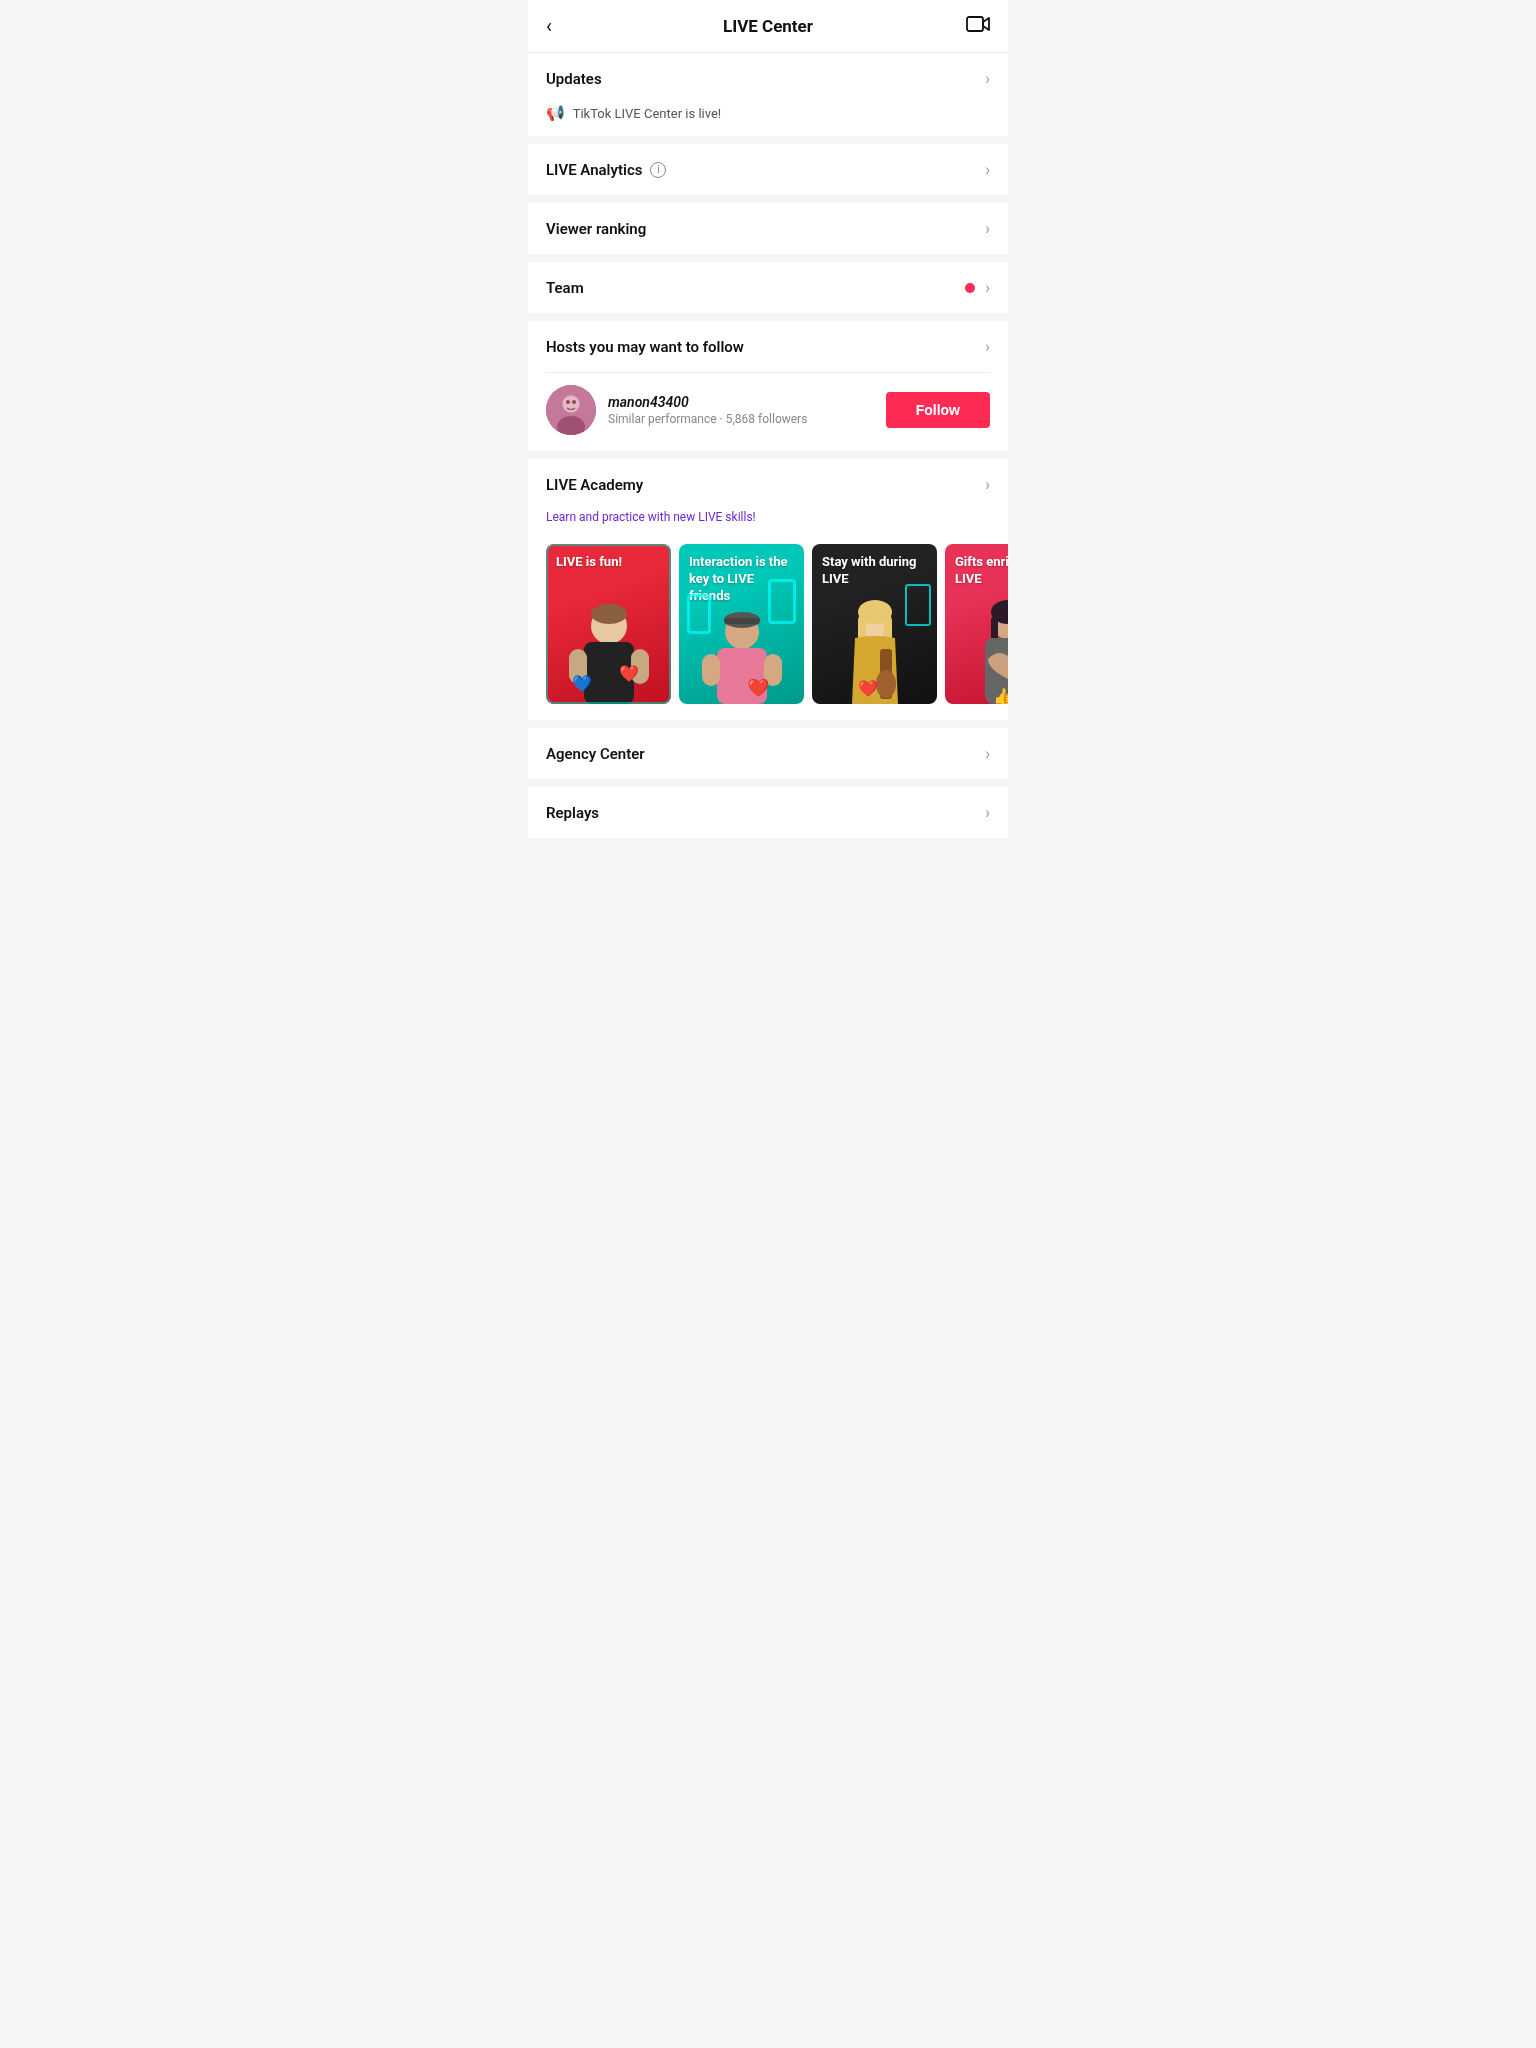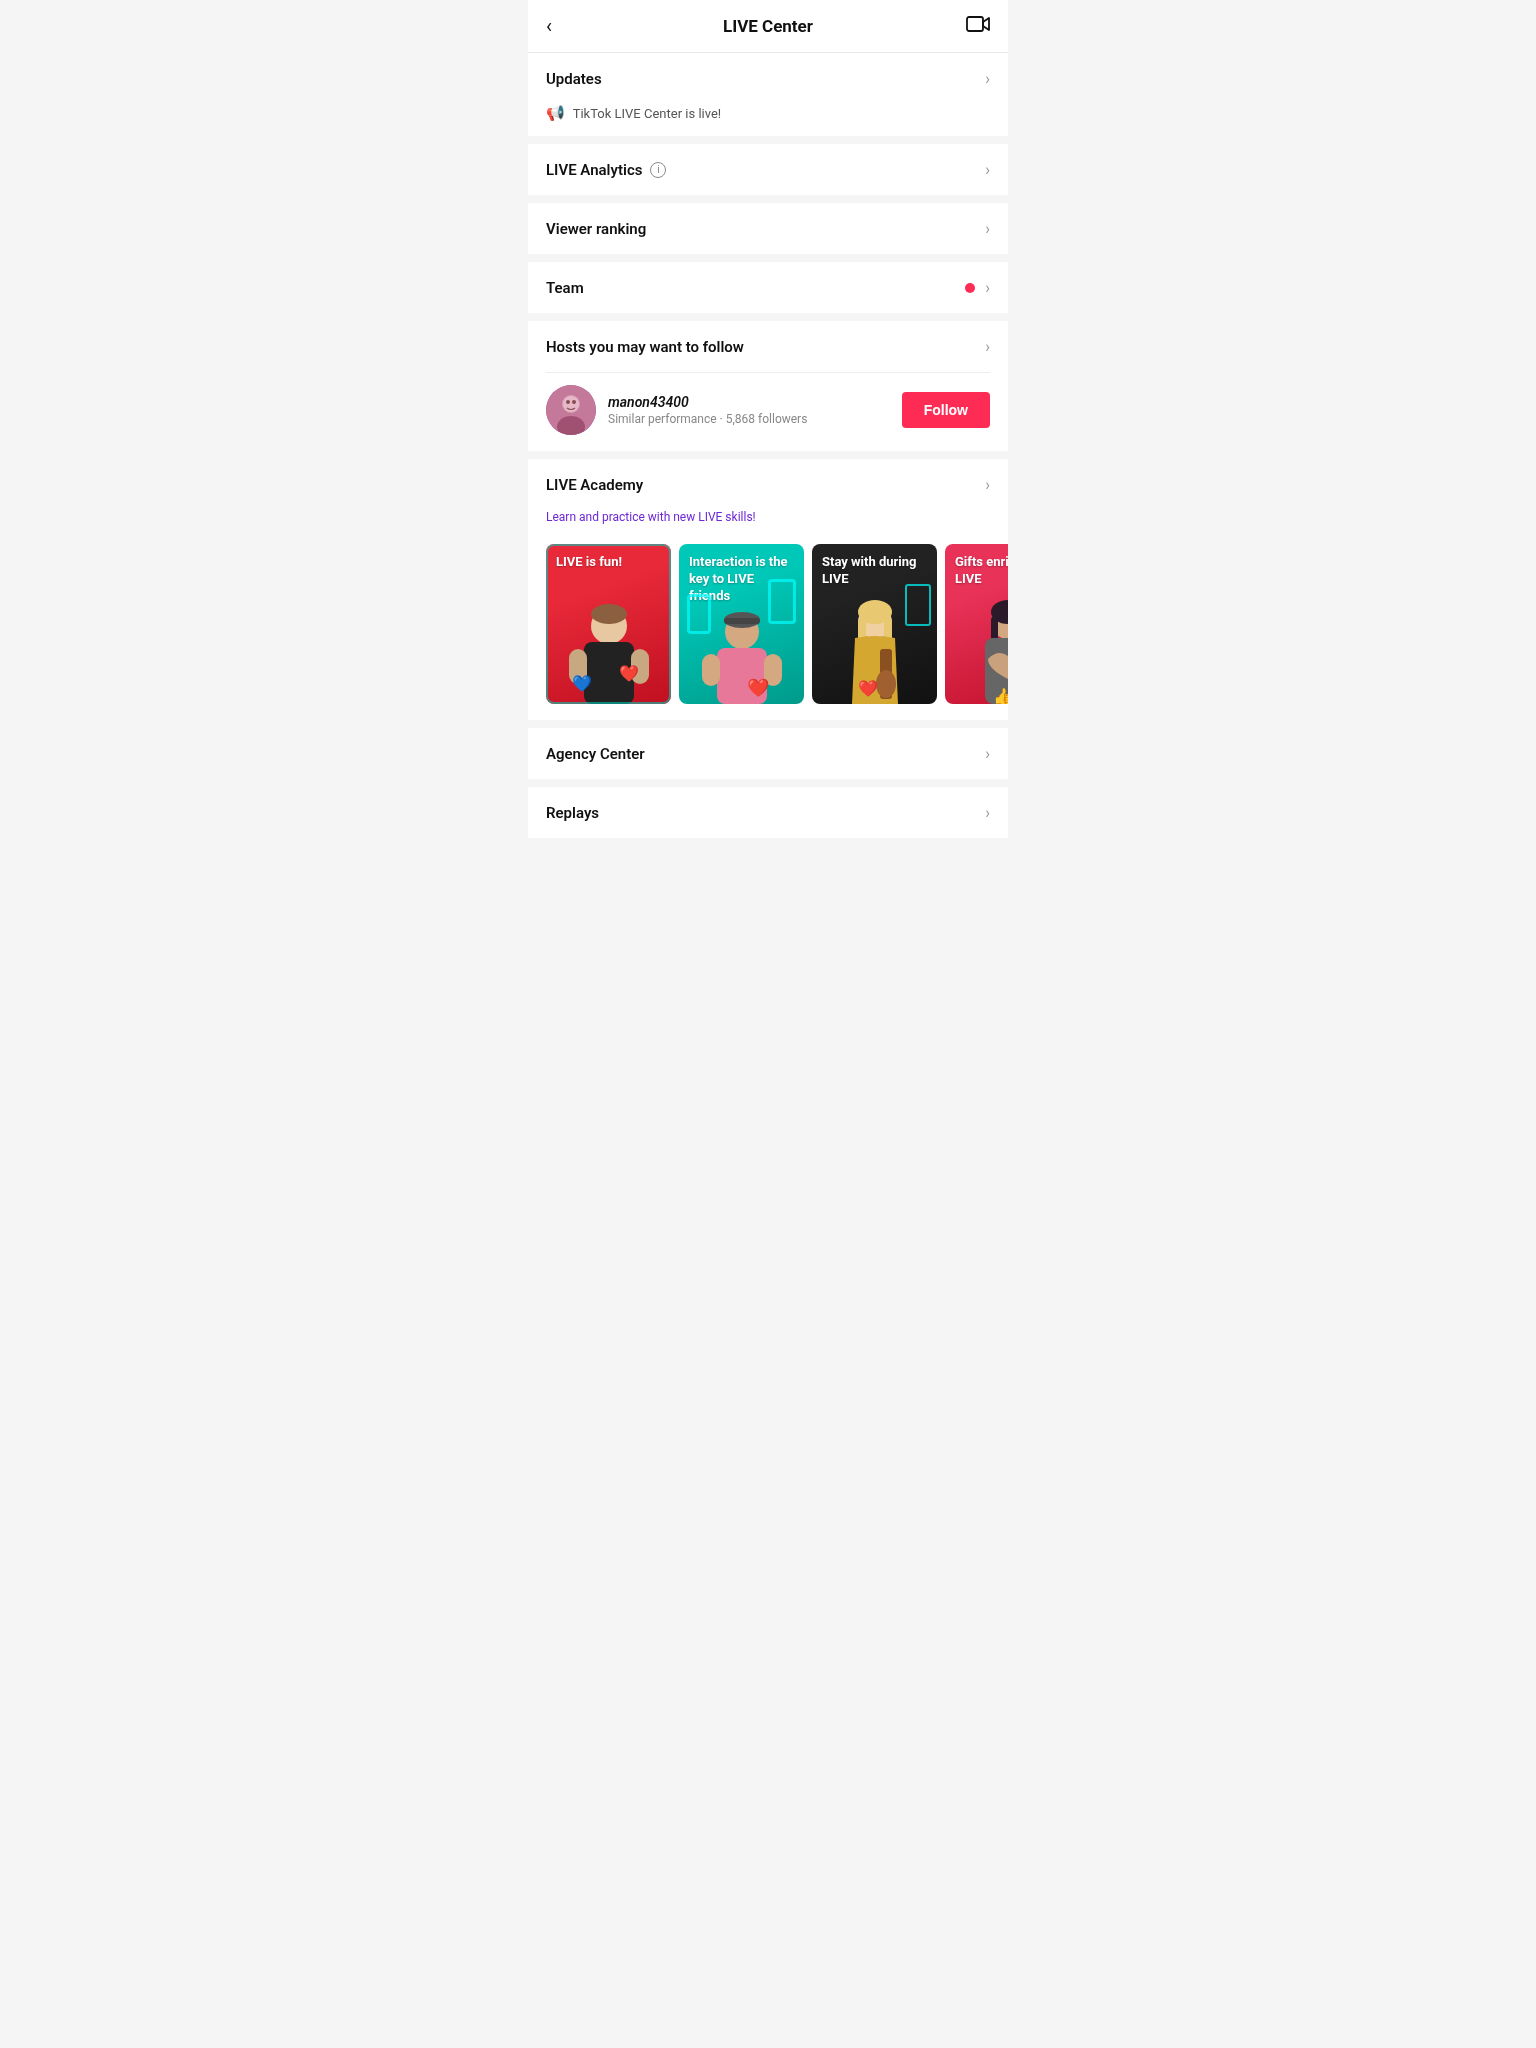--- a/index.html
+++ b/index.html
@@ -145,21 +145,21 @@
     }
     .host-sub {
       font-size: 12px;
       color: #888;
       margin-top: 2px;
     }
     .follow-btn {
       background: #fe2c55;
       color: #fff;
       border: none;
-      padding: 10px 22px;
+      padding: 10px 30px;
       border-radius: 4px;
       font-size: 14px;
       font-weight: 600;
       cursor: pointer;
     }
 
     
     .academy-sub {
       font-size: 12px;
       color: #6d28d9;

